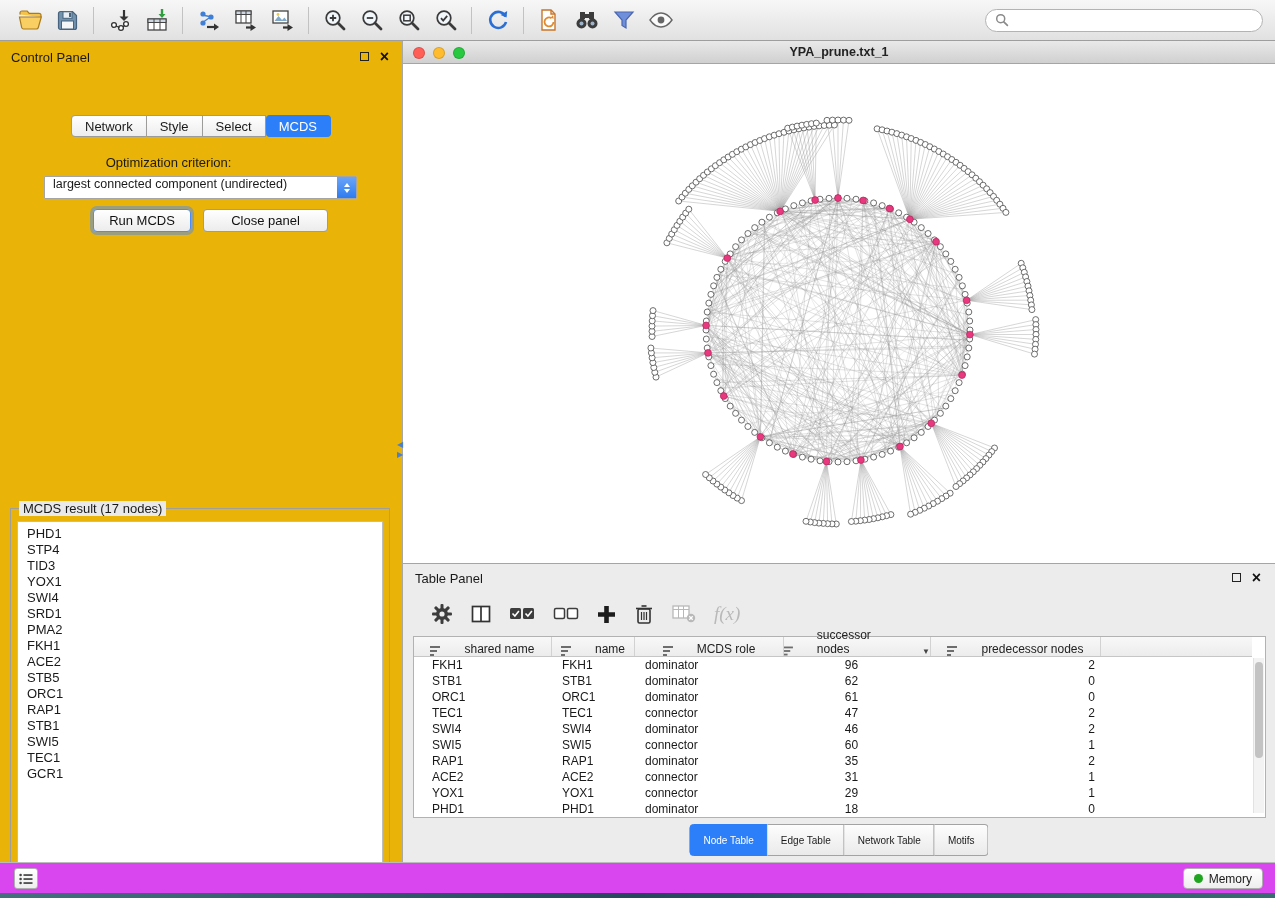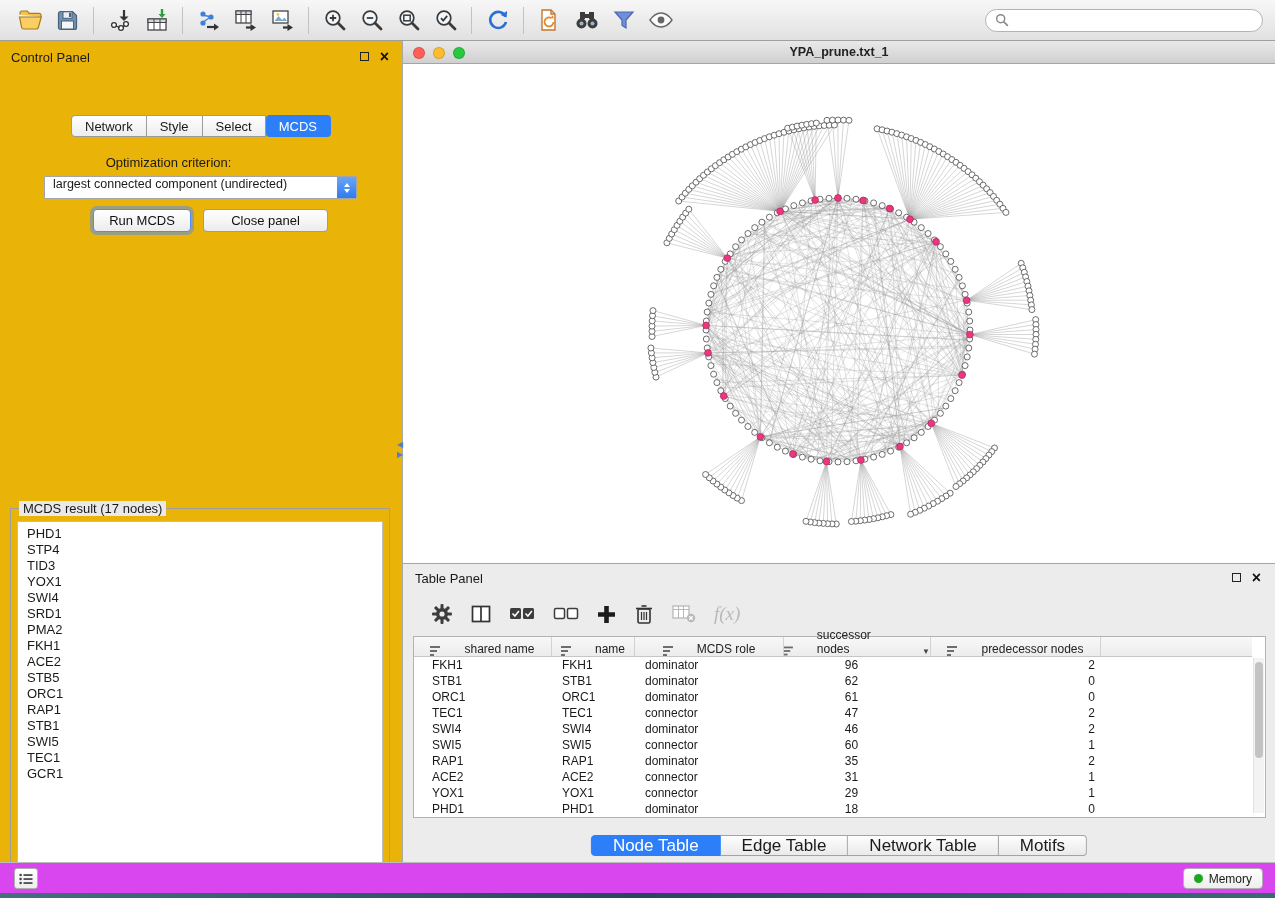--- a/index.html
+++ b/index.html
@@ -66,21 +66,21 @@
 .trow{display:flex;height:16px;align-items:center}
 .tcell{font-size:12px;white-space:nowrap;overflow:hidden}
 .c0{width:138px;padding-left:18px}
 .c1{width:83px;padding-left:10px}
 .c2{width:149px;padding-left:10px}
 .c3{width:147px;text-align:center;padding-right:12px}
 .c4{width:170px;text-align:right;padding-right:6px}
 #vscroll{position:absolute;right:1px;top:21px;bottom:4px;width:11px;background:#f3f3f3;border-left:1px solid #e2e2e2}
 #vthumb{position:absolute;left:1px;right:1px;top:4px;height:96px;background:#c3c3c3;border-radius:5px}
 #tp-tabs{position:absolute;left:50%;bottom:6px;transform:translateX(-50%);display:flex}
-.tp-tab{height:21px;padding:0 21px;display:flex;align-items:center;font-size:17px;border:1px solid #a3a3a3;border-left:none;background:linear-gradient(#fdfdfd,#eaeaea);white-space:nowrap}
+.tp-tab{height:32px;padding:0 13px;display:flex;align-items:center;font-size:10px;border:1px solid #a3a3a3;border-left:none;background:linear-gradient(#fdfdfd,#eaeaea);white-space:nowrap}
 .tp-tab:first-child{border-left:1px solid #a3a3a3;border-radius:4px 0 0 4px}
 .tp-tab:last-child{border-radius:0 4px 4px 0}
 .tp-tab.selected{background:#2d7ff9;border-color:#2d7ff9;color:#fff}
 
 
 #status-bar{position:absolute;left:0;top:862px;width:100%;height:46px;background:#d946ef;border-top:1px solid #bcbcbc}
 #menu-btn{position:absolute;left:14px;top:5px;width:24px;height:21px;border:1px solid #b0b0b0;border-radius:3px;background:linear-gradient(#fff,#eee);display:flex;align-items:center;justify-content:center}
 #memory-btn{position:absolute;right:12px;top:5px;height:21px;padding:0 10px;border:1px solid #b0b0b0;border-radius:4px;background:linear-gradient(#fff,#eee);display:flex;align-items:center;gap:6px;font-size:12px}
 #mem-dot{width:9px;height:9px;border-radius:50%;background:#1fa51f}
 #desktop-strip{position:absolute;left:0;bottom:0;width:100%;height:5px;background:linear-gradient(90deg,#44707e,#27475f,#3a6a72)}

